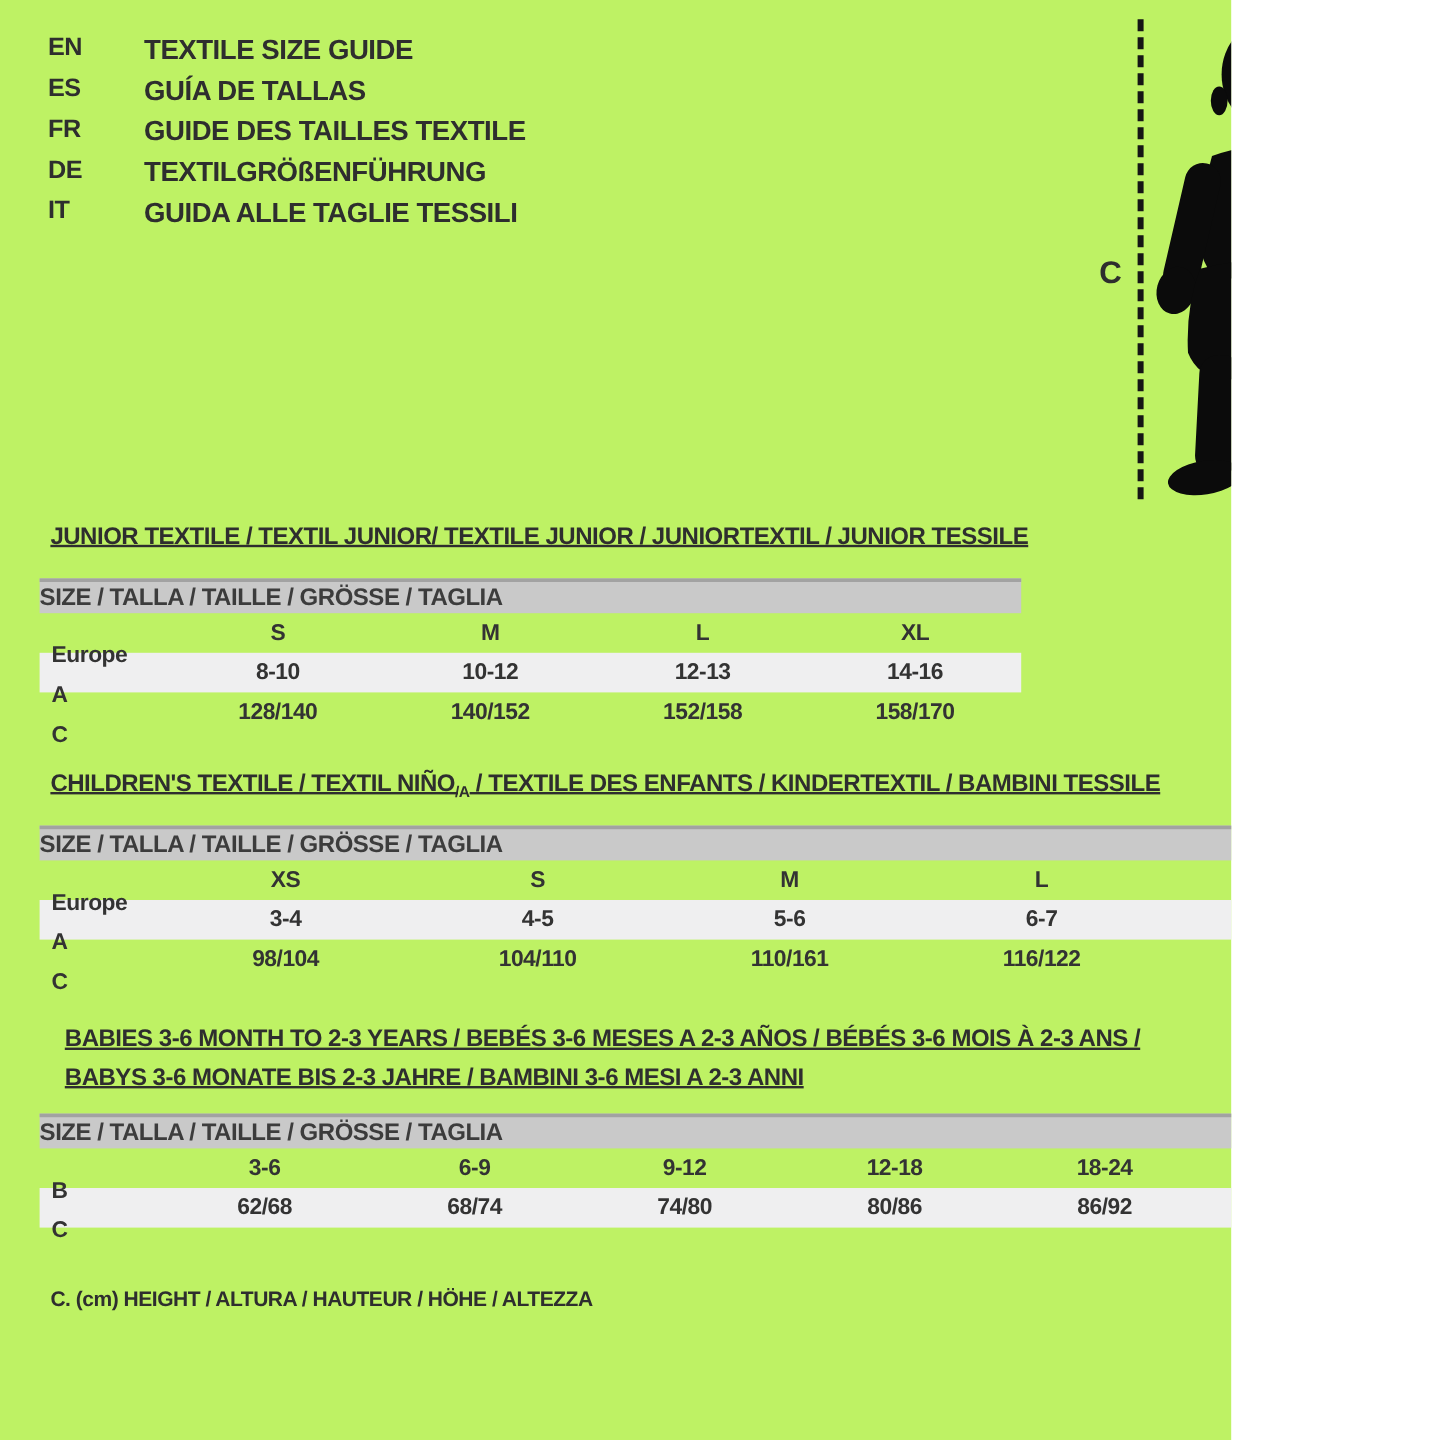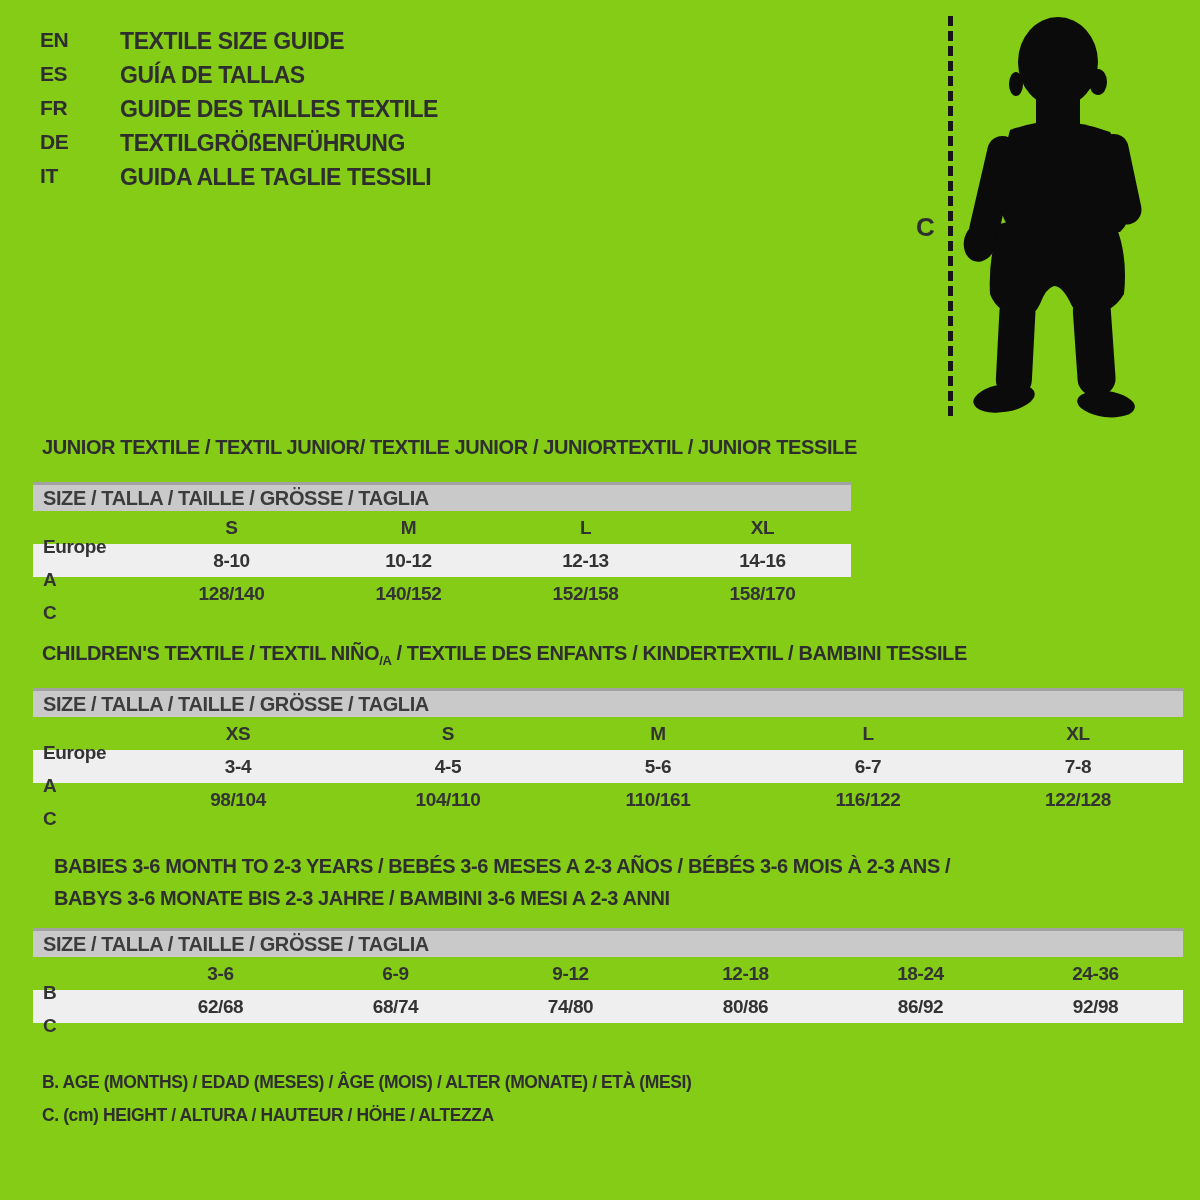--- a/index.html
+++ b/index.html
@@ -1,20 +1,20 @@
 <!DOCTYPE html>
 <html><head>
 <meta charset="utf-8">
 <style>
   html, body { margin: 0; padding: 0; background: #ffffff; }
   #page {
     position: relative;
-    width: 1200px;
+    width: 1026px;
     height: 1200px;
-    background: #84cc16;
+    background: #bef264;
     font-family: "Liberation Sans", sans-serif;
     color: #2e2e2e;
     overflow: hidden;
   }
   .abs { position: absolute; }
   .cond { font-weight: bold; letter-spacing: -0.4px; font-stretch: condensed; }
 
   
   #lang-list { left: 40px; top: 28px; }
   .lang-row { display: flex; height: 34px; align-items: flex-start; }
@@ -23,34 +23,34 @@
 
   
   #measure-line {
     left: 948px; top: 16px; height: 400px; width: 0;
     border-left: 5px dashed #151515;
   }
   #measure-label { left: 916px; top: 212px; font-size: 26px; }
   #figure-svg { left: 952px; top: 8px; }
 
   
-  .section-title { font-size: 20px; white-space: nowrap; }
+  .section-title { font-size: 20px; white-space: nowrap; text-decoration: underline; }
   #junior-title   { left: 42px; top: 436px; }
   #children-title { left: 42px; top: 642px; }
   #babies-title   { left: 54px; top: 850px; line-height: 32px; }
   .title-sub { font-size: 13px; vertical-align: sub; letter-spacing: -0.4px; }
 
   
   .size-table { }
   #junior-table   { left: 33px; top: 482px; width: 818px; }
   #children-table { left: 33px; top: 688px; width: 1150px; }
   #babies-table   { left: 33px; top: 928px; width: 1150px; }
   .t-bar {
     height: 26px; background: #c9c9c9; border-top: 3px solid #a2a2a2;
-    padding-left: 10px; font-size: 20px; line-height: 26px; color: #3c3c3c;
+    padding-left: 0; font-size: 20px; line-height: 26px; color: #3c3c3c;
     white-space: nowrap;
   }
   .t-row { display: flex; height: 33px; align-items: center; font-size: 19px; color: #333333; }
   .t-row.shaded { background: #efeff0; }
   .t-label { padding-left: 10px; margin-top: 38px; }
   #junior-table .t-label { width: 100px; }
   #children-table .t-label, #babies-table .t-label { width: 90px; }
   .t-cell { flex: 1 1 0; text-align: center; }
 
   
@@ -184,17 +184,16 @@
       <span class="t-cell cond">62/68</span>
       <span class="t-cell cond">68/74</span>
       <span class="t-cell cond">74/80</span>
       <span class="t-cell cond">80/86</span>
       <span class="t-cell cond">86/92</span>
       <span class="t-cell cond">92/98</span>
     </div>
   </div>
 
   <div id="footnotes" class="abs">
-    <div class="footnote cond">B. AGE (MONTHS) / EDAD (MESES) / ÂGE (MOIS) / ALTER (MONATE) / ETÀ (MESI)</div>
     <div class="footnote cond">C. (cm) HEIGHT / ALTURA / HAUTEUR / HÖHE / ALTEZZA</div>
   </div>
 
 </div>
 
 </body></html>

